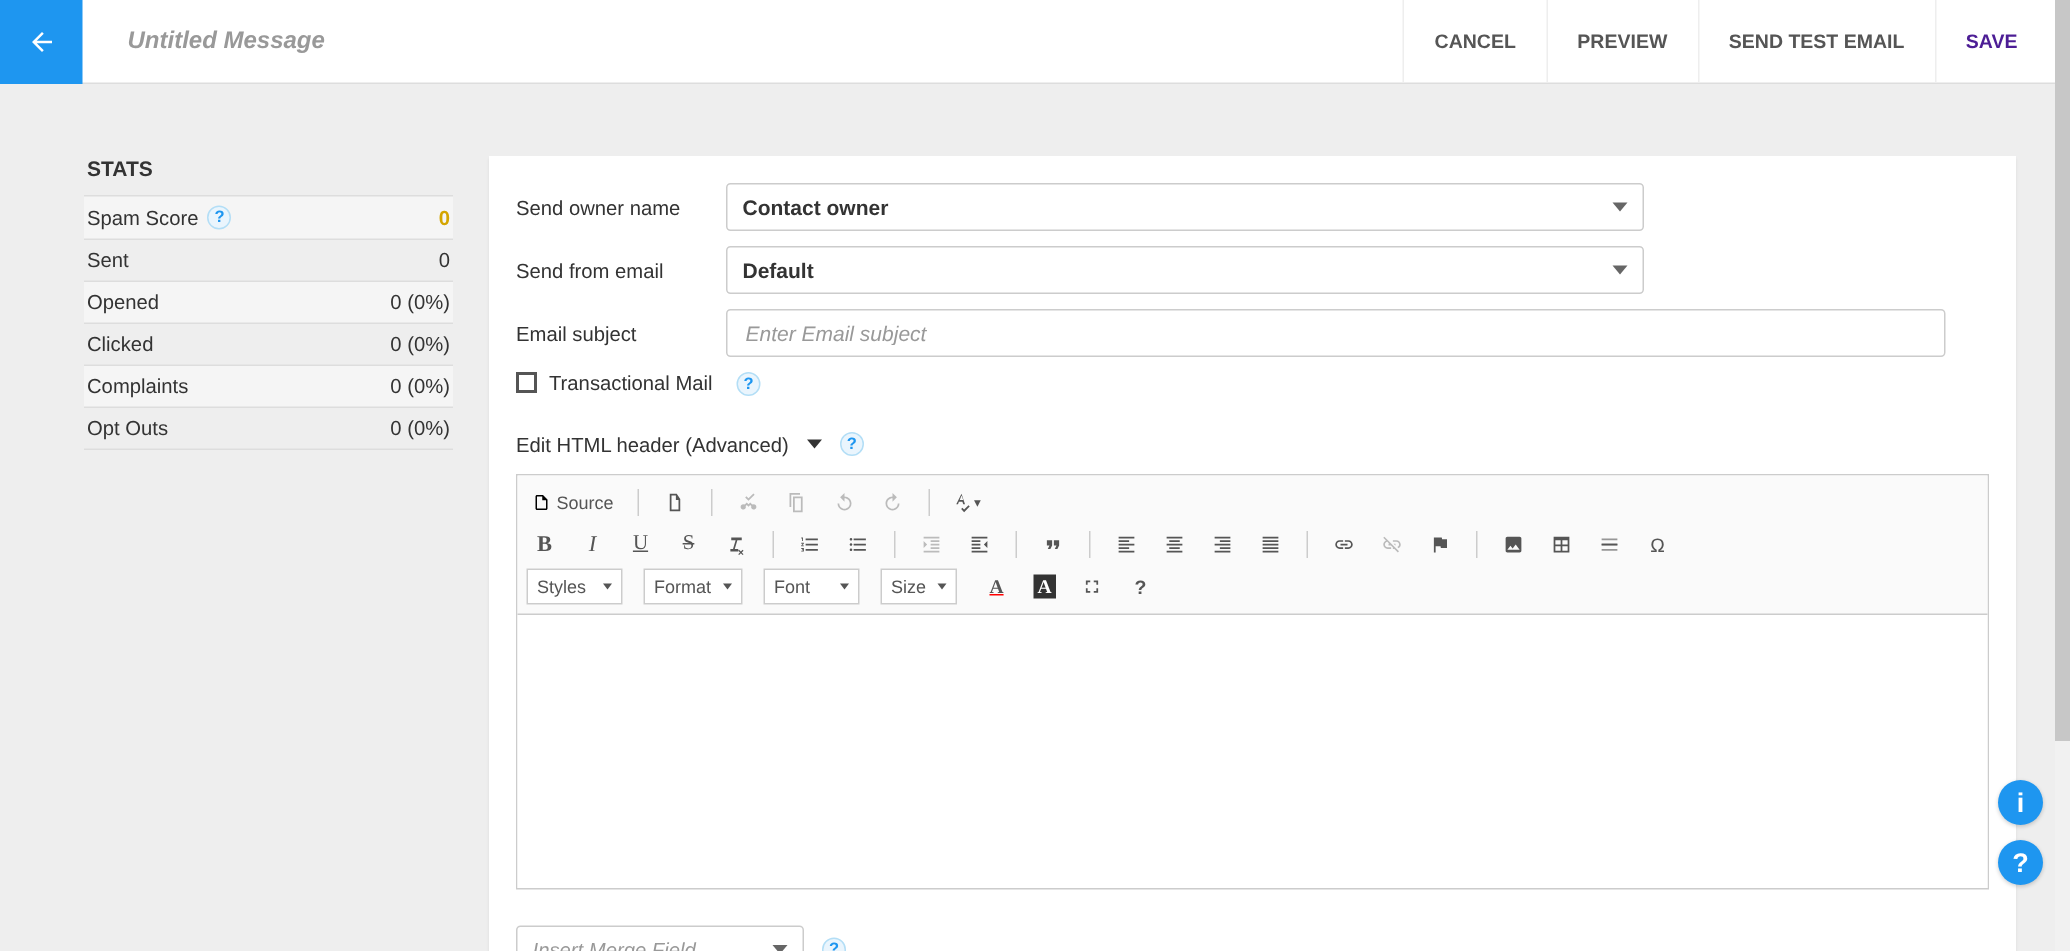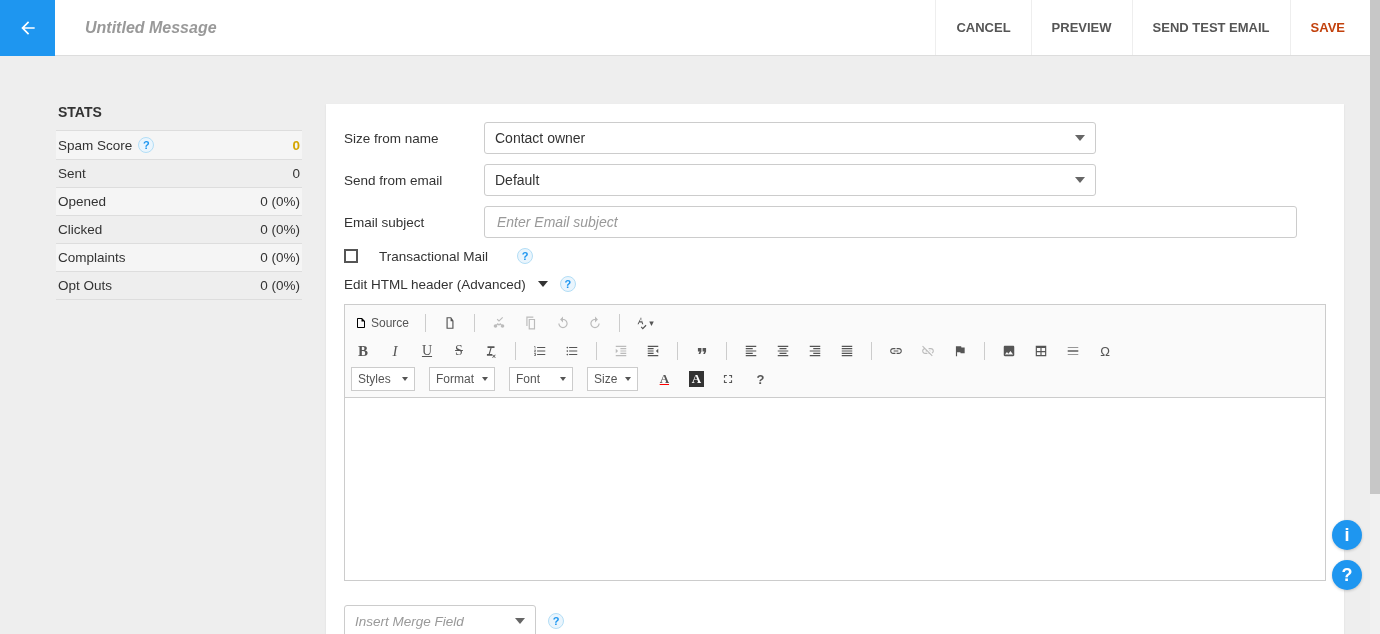--- a/index.html
+++ b/index.html
@@ -4,45 +4,45 @@
 <style>
 * { margin: 0; padding: 0; box-sizing: border-box; font-family: Arial, Helvetica, sans-serif; }
 body { background: #eee; width: 1380px; height: 634px; overflow: hidden; position: relative; }
 
 .header { height: 56px; background: #fff; display: flex; align-items: center; border-bottom: 1px solid #ddd; }
 .back-btn { width: 55px; height: 56px; background: #1e96f0; display: flex; align-items: center; justify-content: center; cursor: pointer; }
 .back-btn svg { width: 20px; height: 20px; fill: #fff; }
 .title { margin-left: 30px; font-size: 16px; font-weight: bold; font-style: italic; color: #999; }
 .header-actions { margin-left: auto; display: flex; height: 100%; align-items: center; }
 .header-actions .hbtn { padding: 0 20px; font-size: 13px; font-weight: bold; color: #555; cursor: pointer; height: 100%; display: flex; align-items: center; border-left: 1px solid #eee; text-align: center; }
-.header-actions .hbtn.save { color: #c2410c; padding-right: 35px; }
+.header-actions .hbtn.save { color: #4c1d95; padding-right: 35px; }
 .header-actions .hbtn:first-child { border-left: 1px solid #eee; }
 
 .content { display: flex; padding: 48px 36px 0 56px; gap: 24px; }
 
 .stats-panel { width: 246px; }
 .stats-title { font-weight: bold; font-size: 14px; color: #333; padding: 0 0 10px 2px; }
 .stats-table { width: 100%; }
 .stats-table .row { display: flex; justify-content: space-between; align-items: center; padding: 6px 2px; border-bottom: 1px solid #ddd; font-size: 13.5px; color: #333; }
 .stats-table .row:nth-child(odd){ background: #f5f5f5; }
 .stats-table .row:first-child{ border-top: 1px solid #ddd; }
 .stats-table .label { display: flex; align-items: center; gap: 6px; }
 .help-badge { width: 16px; height: 16px; border-radius: 50%; border: 1px solid #b3def6; color: #1e96f0; display: inline-flex; align-items: center; justify-content: center; font-size: 11px; font-weight: bold; background: #eaf5fd; cursor: pointer; }
 .stats-table .value { color: #333; }
 .stats-table .value.warn { color: #d4a500; font-weight: bold; }
 
 .main-panel { flex: 1; background: #fff; padding: 18px; box-shadow: 0 1px 2px rgba(0,0,0,0.08); }
 .form-row { display: flex; align-items: center; margin-bottom: 10px; }
 .form-row .flabel { width: 140px; font-size: 13.5px; color: #333; }
-.select-box { flex: 1; border: 1px solid #ccc; border-radius: 3px; height: 32px; display: flex; align-items: center; justify-content: space-between; padding: 0 10px; font-size: 14px; color: #333; cursor: pointer; max-width: 612px; }
+.select-box { flex: 1; border: 1px solid #ccc; border-radius: 3px; height: 32px; display: flex; align-items: center; justify-content: space-between; padding: 0 10px; font-size: 14px; color: #333; cursor: pointer; max-width: 612px; font-weight: bold; }
 .caret { width: 0; height: 0; border-left: 5px solid transparent; border-right: 5px solid transparent; border-top: 6px solid #666; }
 .text-input { flex: 1; border: 1px solid #ccc; border-radius: 3px; height: 32px; padding: 0 12px; font-size: 14px; color: #333; max-width: 813px; font-style: italic; }
 .text-input::placeholder { font-style: italic; color: #999; }
 
-.check-row { display: flex; align-items: center; gap: 21px; margin-top: 6px; margin-bottom: 12px; }
+.check-row { display: flex; gap: 8px; margin-top: 6px; margin-bottom: 24px; }
 .checkbox { width: 14px; height: 14px; border: 2px solid #555; cursor: pointer; }
 .check-row .clabel { font-size: 13.5px; color: #333; margin-right: 8px; }
 .advanced-row { display: flex; align-items: center; gap: 8px; font-size: 13.5px; color: #333; margin-bottom: 12px; }
 .adv-caret { width: 0; height: 0; border-left: 5px solid transparent; border-right: 5px solid transparent; border-top: 6px solid #333; margin: 0 4px; }
 
 .editor { border: 1px solid #ccc; }
 .toolbar { border-bottom: 1px solid #ccc; padding: 4px 6px; background: #fafafa; }
 .toolbar-row { display: flex; align-items: center; flex-wrap: wrap; gap: 8px; padding: 2px 0; }
 .tbtn { width: 24px; height: 24px; display: flex; align-items: center; justify-content: center; font-size: 13px; color: #555; cursor: pointer; border-radius: 2px; }
 .tbtn.disabled { color: #bbb; cursor: default; }
@@ -116,21 +116,21 @@
       </div>
       <div class="row">
         <span class="label">Opt Outs</span>
         <span class="value">0 (0%)</span>
       </div>
     </div>
   </div>
 
   <div class="main-panel">
     <div class="form-row">
-      <div class="flabel">Size from name</div>
+      <div class="flabel">Send owner name</div>
       <div class="select-box">
         <span>Contact owner</span>
         <span class="caret"></span>
       </div>
     </div>
     <div class="form-row">
       <div class="flabel">Send from email</div>
       <div class="select-box">
         <span>Default</span>
         <span class="caret"></span>

